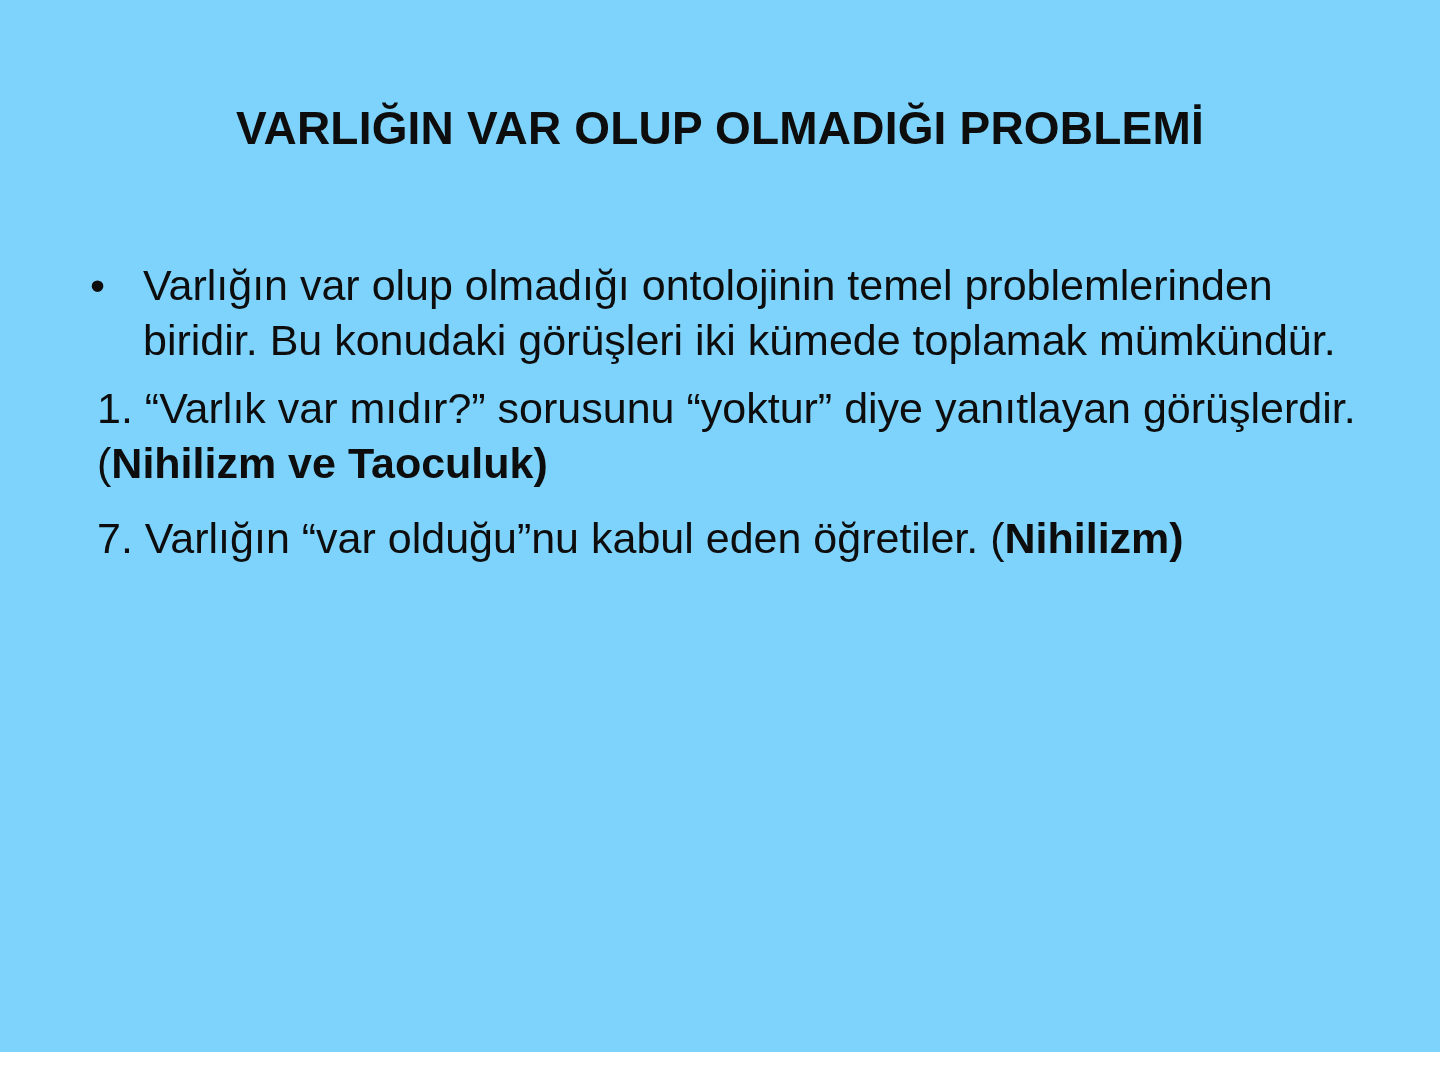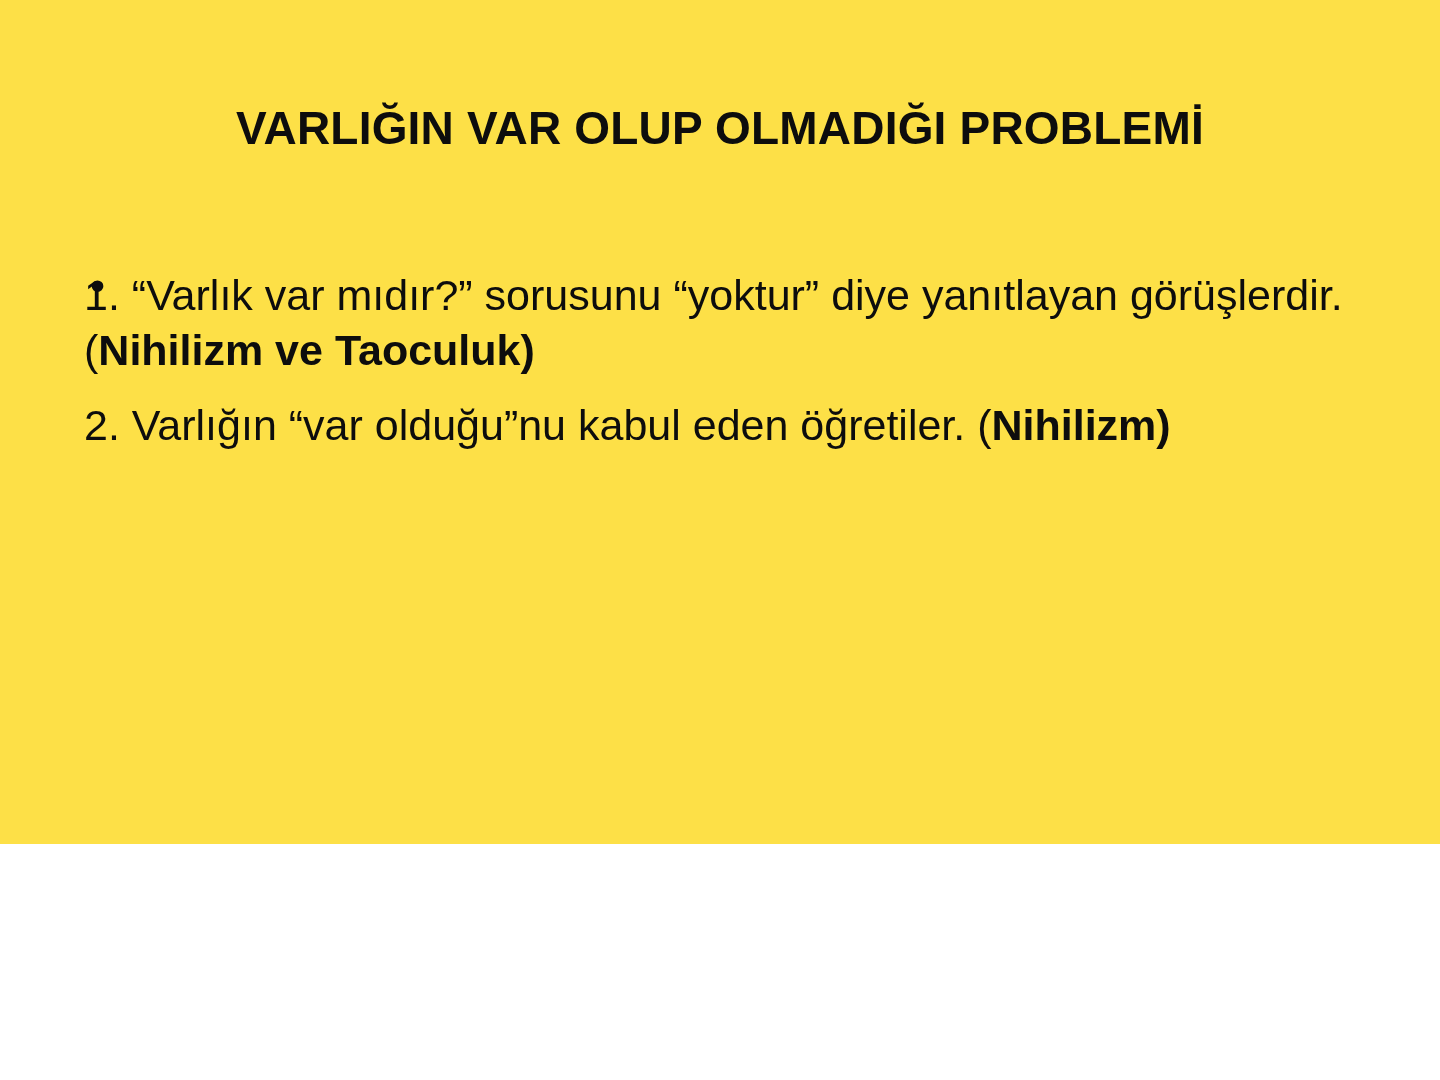--- a/index.html
+++ b/index.html
@@ -8,22 +8,22 @@
   }
   body {
     width: 1440px;
     height: 1080px;
     overflow: hidden;
     font-family: "Liberation Sans", sans-serif;
   }
   #slide {
     position: relative;
     width: 1440px;
-    height: 844px;
-    background: #fde047;
+    height: 1052px;
+    background: #7dd3fc;
     box-sizing: border-box;
   }
   #slide-title {
     position: absolute;
     left: 0;
     top: 103px;
     width: 1440px;
     text-align: center;
     font-size: 46px;
     font-weight: bold;
@@ -51,21 +51,21 @@
     position: absolute;
     left: 6px;
     top: 0;
     width: 20px;
     font-size: 43px;
     line-height: 55px;
   }
   .num-para {
     font-size: 43px;
     line-height: 55px;
-    margin: 0;
+    margin: 13px;
     padding: 0;
     text-align: left;
   }
   .num-para.second {
     margin-top: 20px;
   }
   .b {
     font-weight: bold;
   }
 </style>
@@ -73,24 +73,25 @@
 <body>
 
 <div id="slide">
 
   <div id="slide-title">VARLIĞIN VAR OLUP OLMADIĞI PROBLEMİ</div>
 
   <div id="body-block">
 
     <div class="bullet-para">
       <span class="bullet-dot">•</span>
+      <span>Varlığın var olup olmadığı ontolojinin temel problemlerinden biridir. Bu konudaki görüşleri iki kümede toplamak mümkündür.</span>
     </div>
 
     <div class="num-para">
       <span>1. “Varlık var mıdır?” sorusunu “yoktur” diye yanıtlayan görüşlerdir. (</span><span class="b">Nihilizm ve Taoculuk)</span>
     </div>
 
     <div class="num-para second">
-      <span>2. Varlığın “var olduğu”nu kabul eden öğretiler. (</span><span class="b">Nihilizm)</span>
+      <span>7. Varlığın “var olduğu”nu kabul eden öğretiler. (</span><span class="b">Nihilizm)</span>
     </div>
 
   </div>
 </div>
 
 </body></html>

